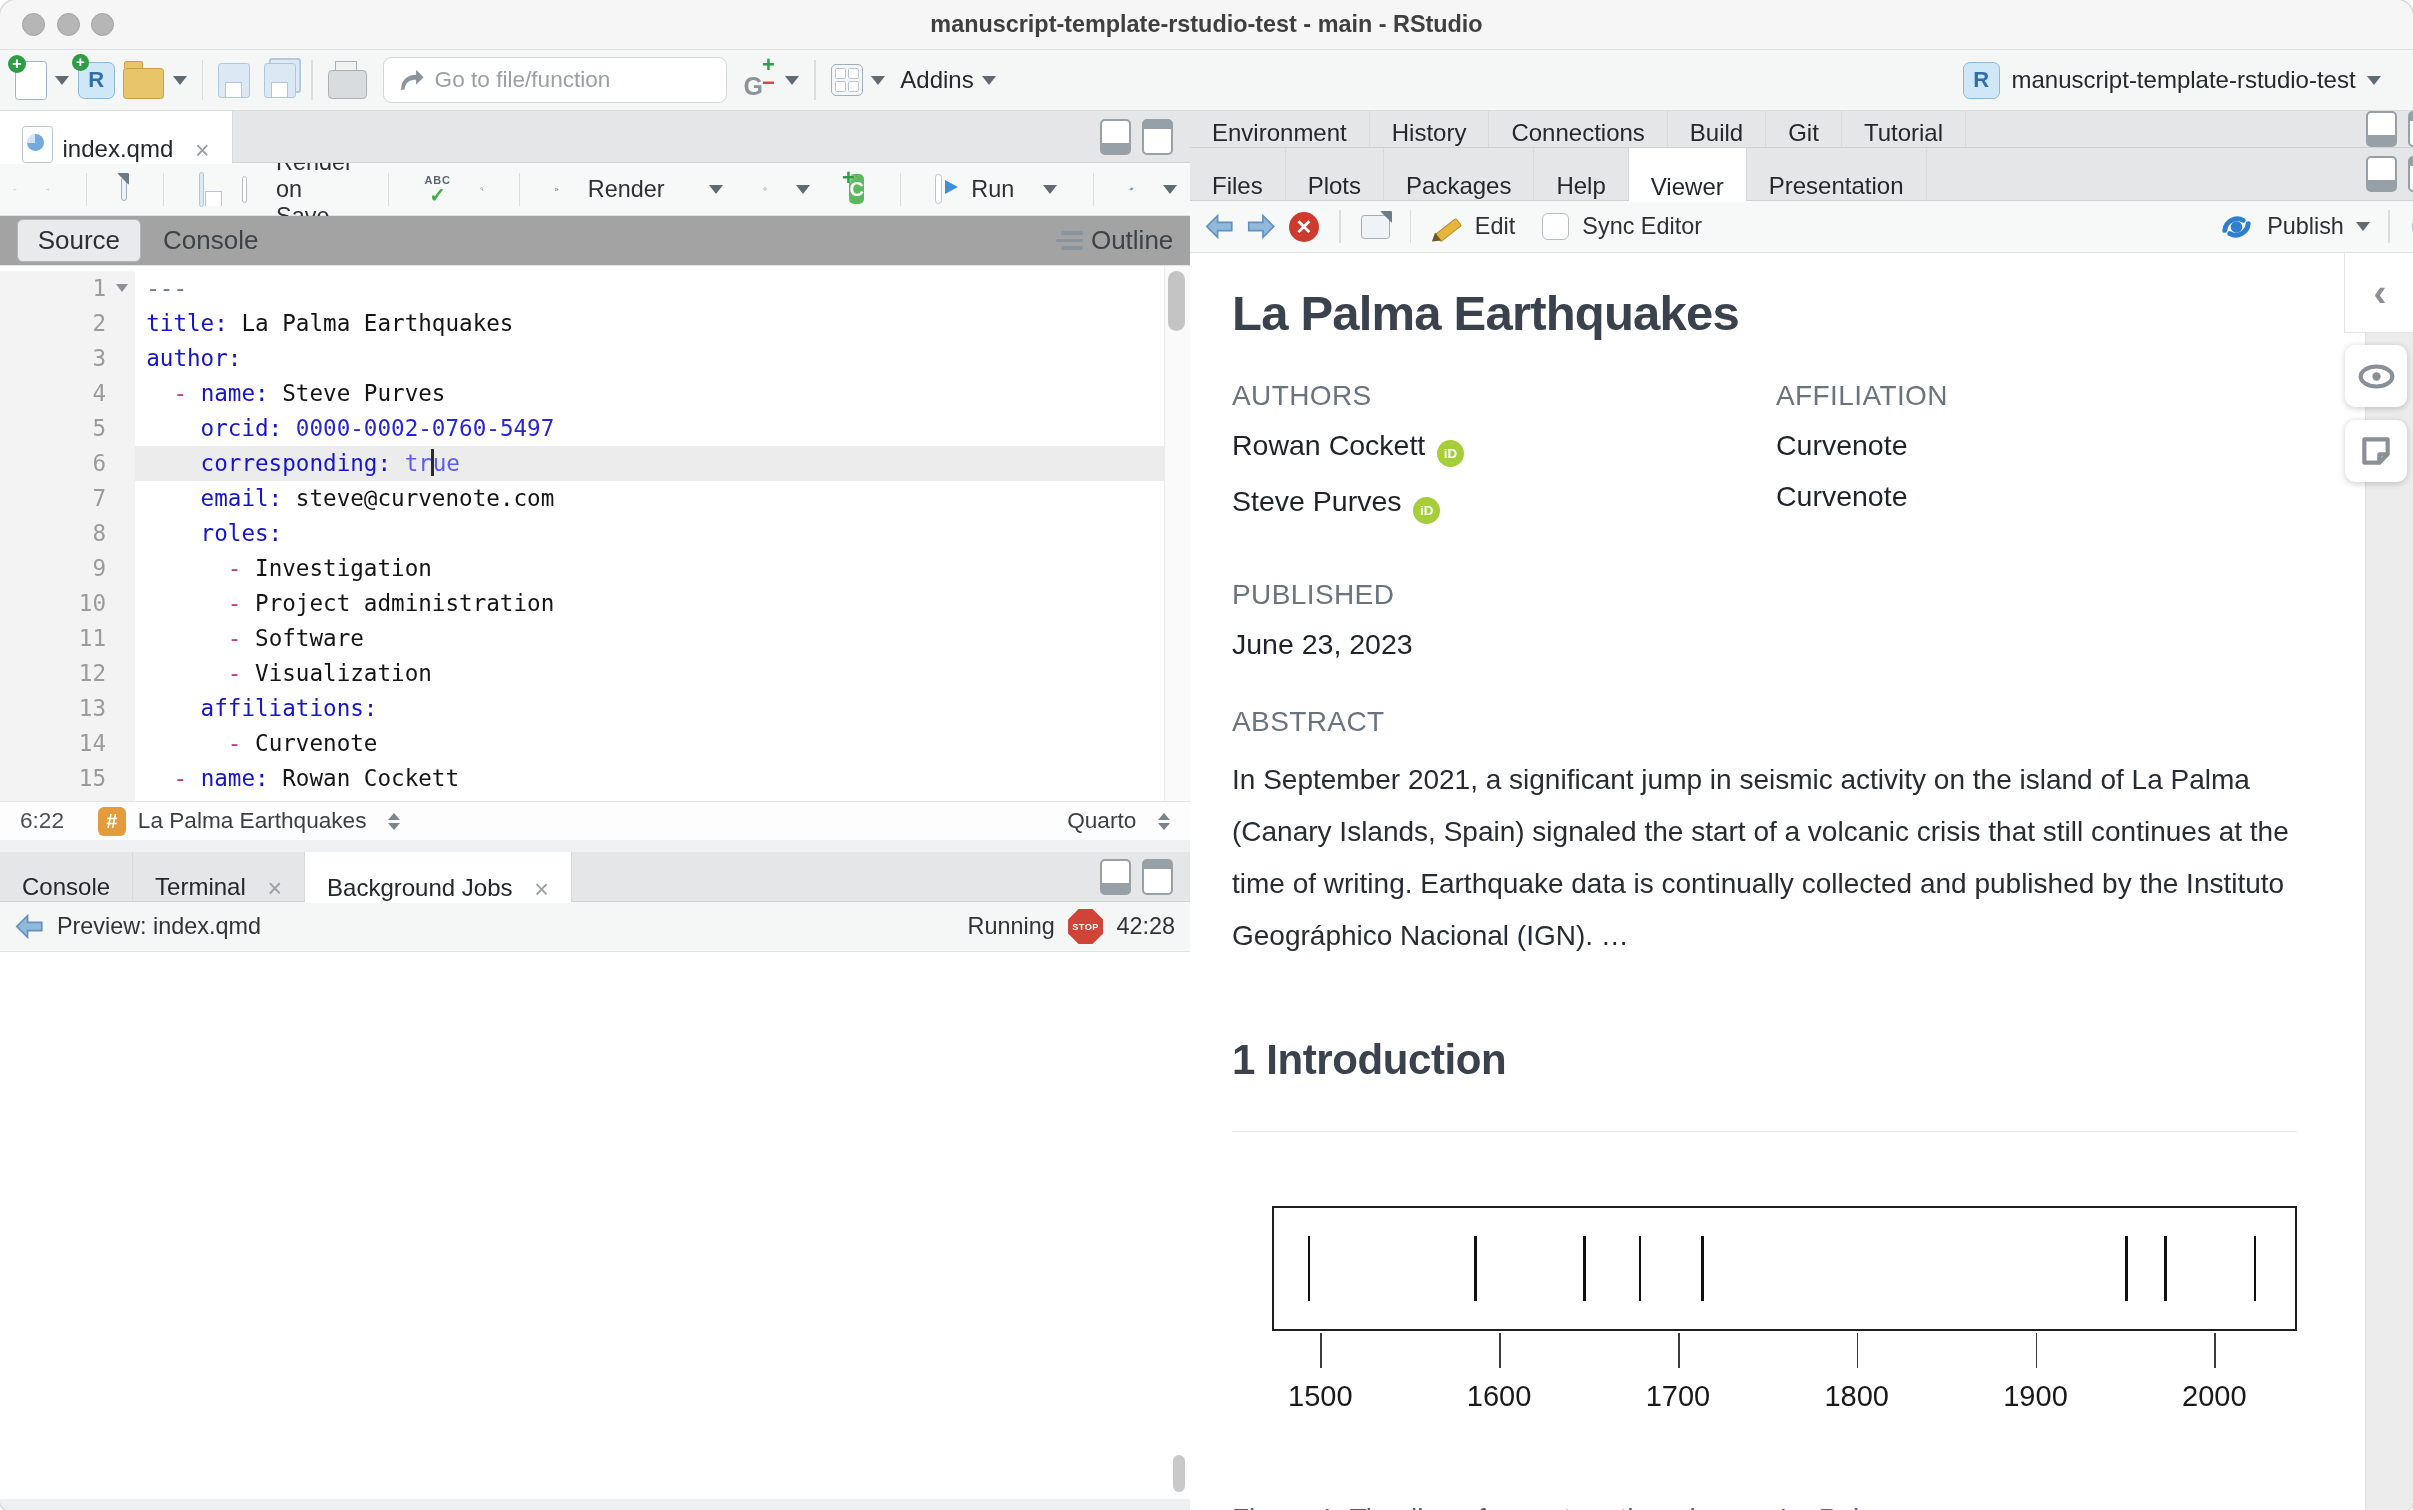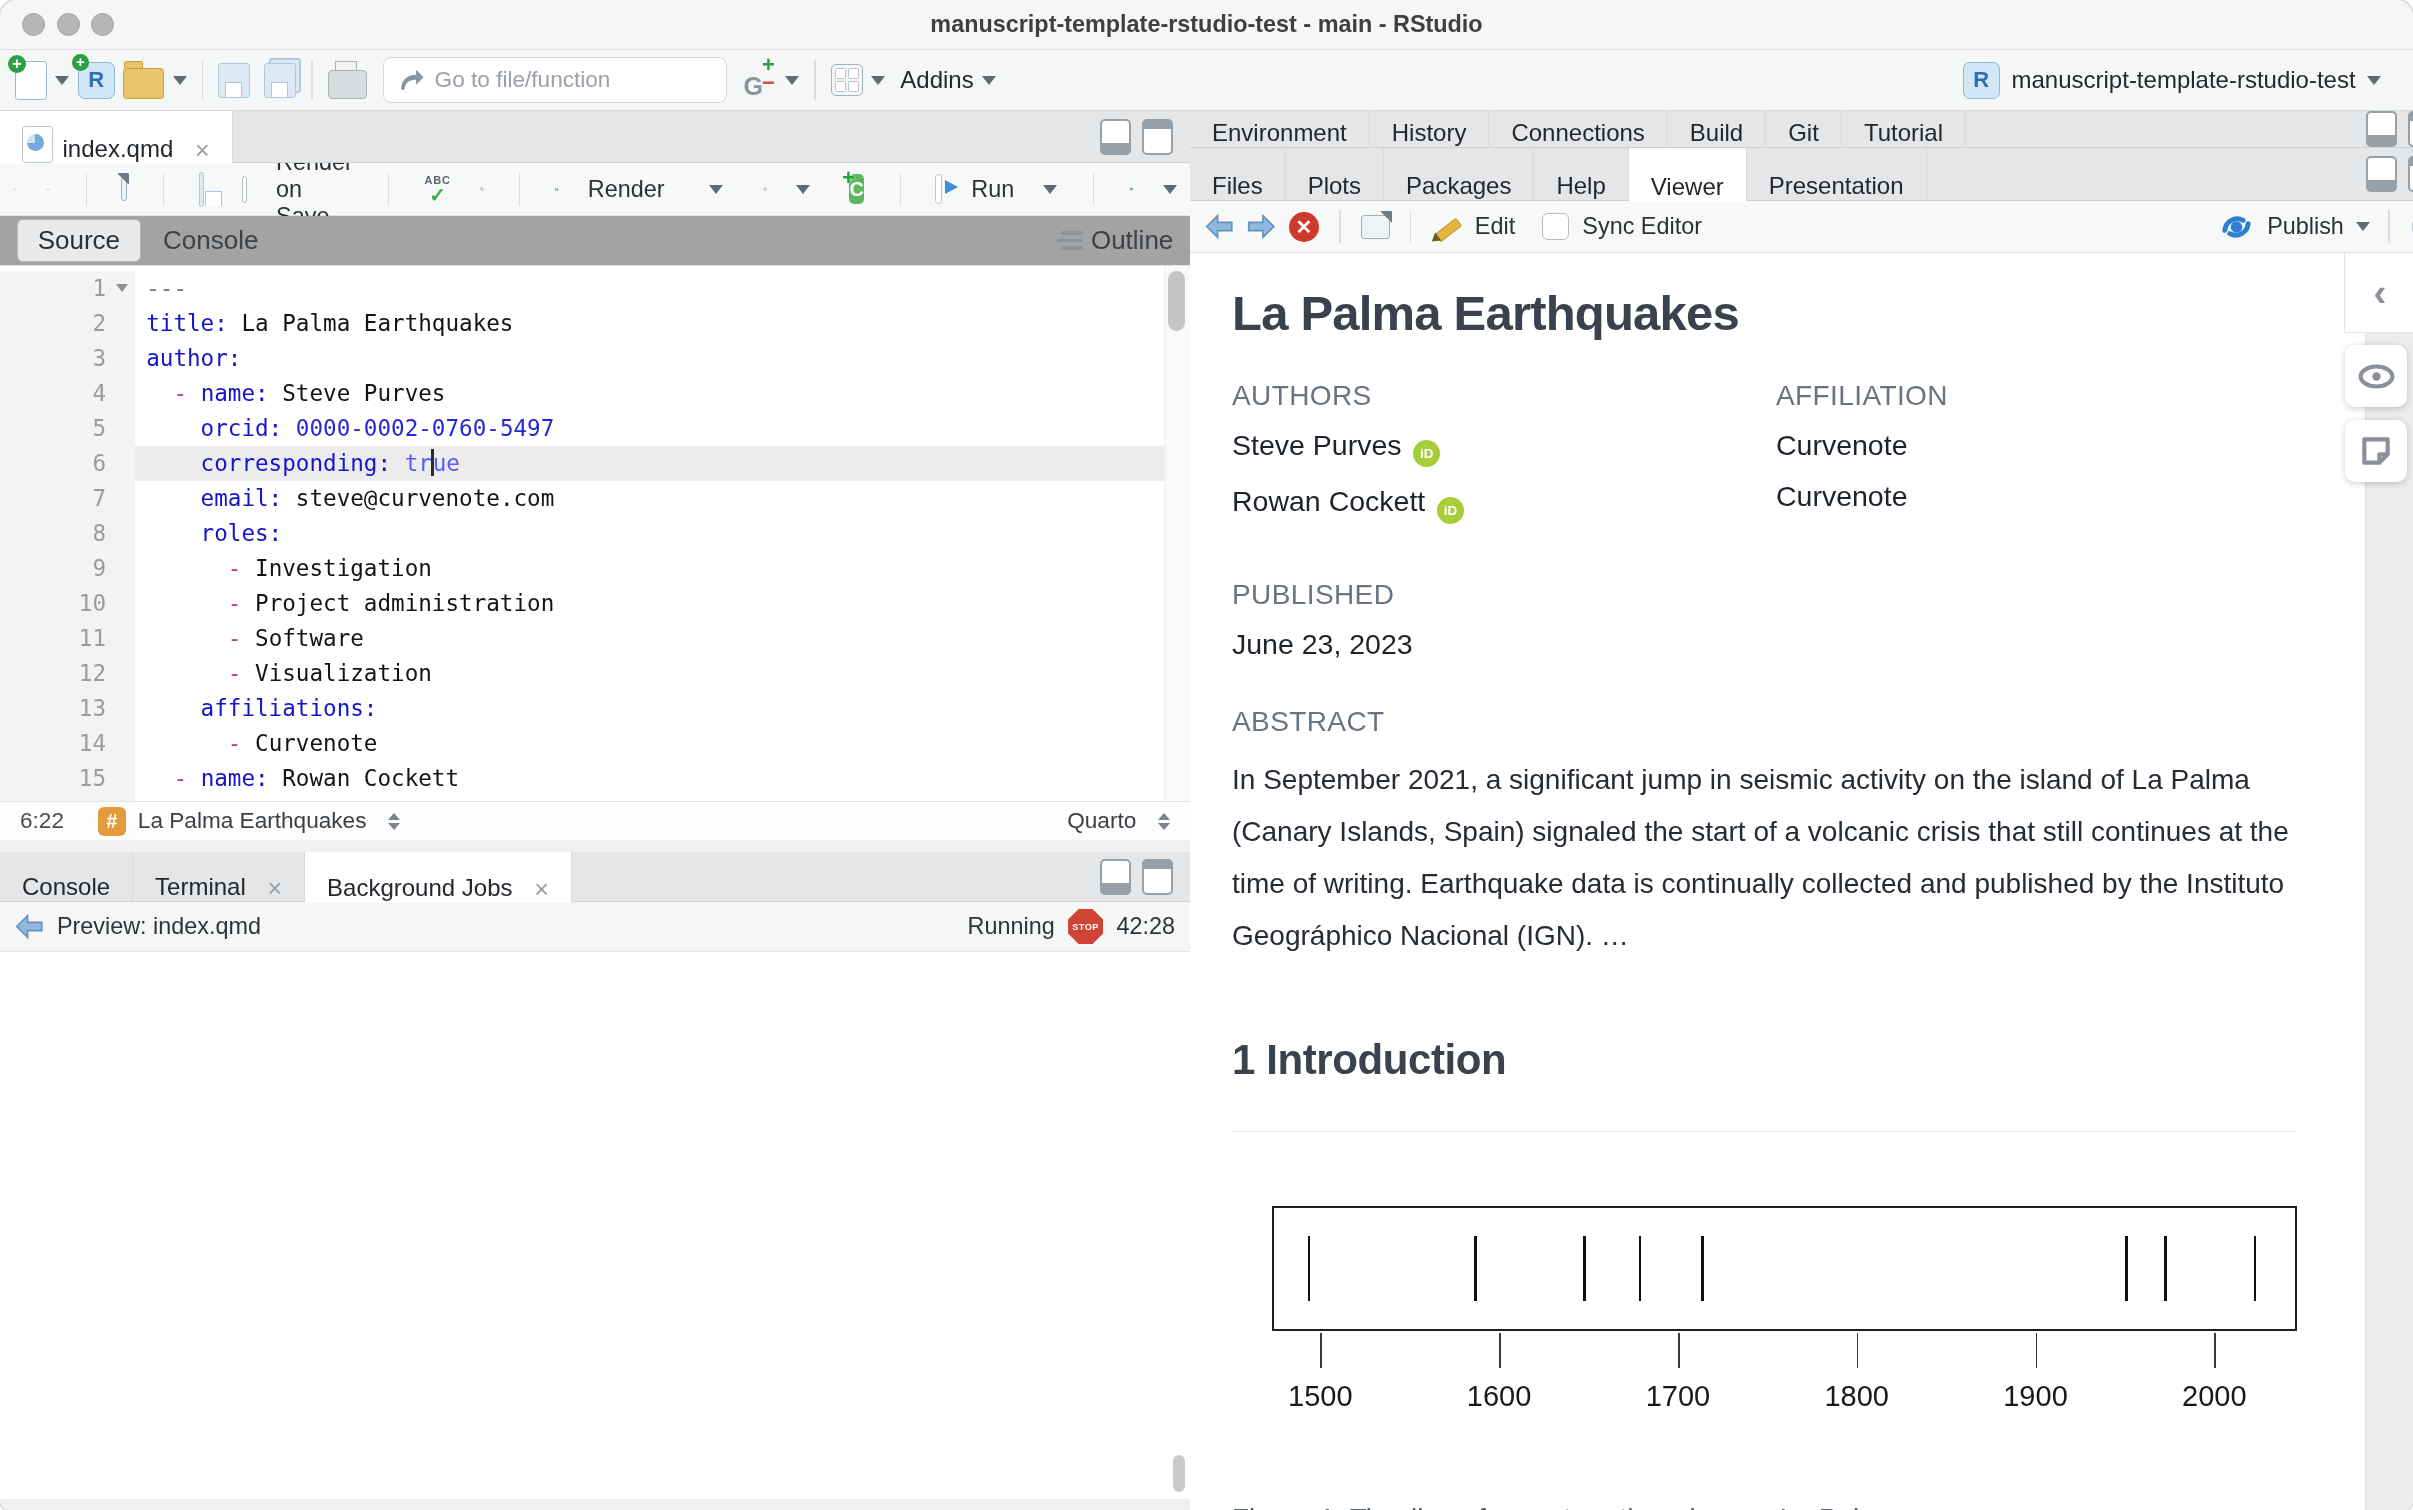--- a/index.html
+++ b/index.html
@@ -444,22 +444,22 @@
               </svg>
           </div>
         </div>
 
         <div class="viewer-body">
           <h1 class="v-title">La Palma Earthquakes</h1>
           <div class="meta-grid">
             <div>
               <div class="v-label">AUTHORS</div>
               <div id="author-names">
+                  <div class="v-name">Rowan Cockett<span class="i-orcid">iD</span></div>
                   <div class="v-name">Steve Purves<span class="i-orcid">iD</span></div>
-                  <div class="v-name">Rowan Cockett<span class="i-orcid">iD</span></div>
                 </div>
             </div>
             <div>
               <div class="v-label">AFFILIATION</div>
               <div id="author-affils">
                   <div class="v-name">Curvenote</div>
                   <div class="v-name">Curvenote</div>
                 </div>
             </div>
           </div>

